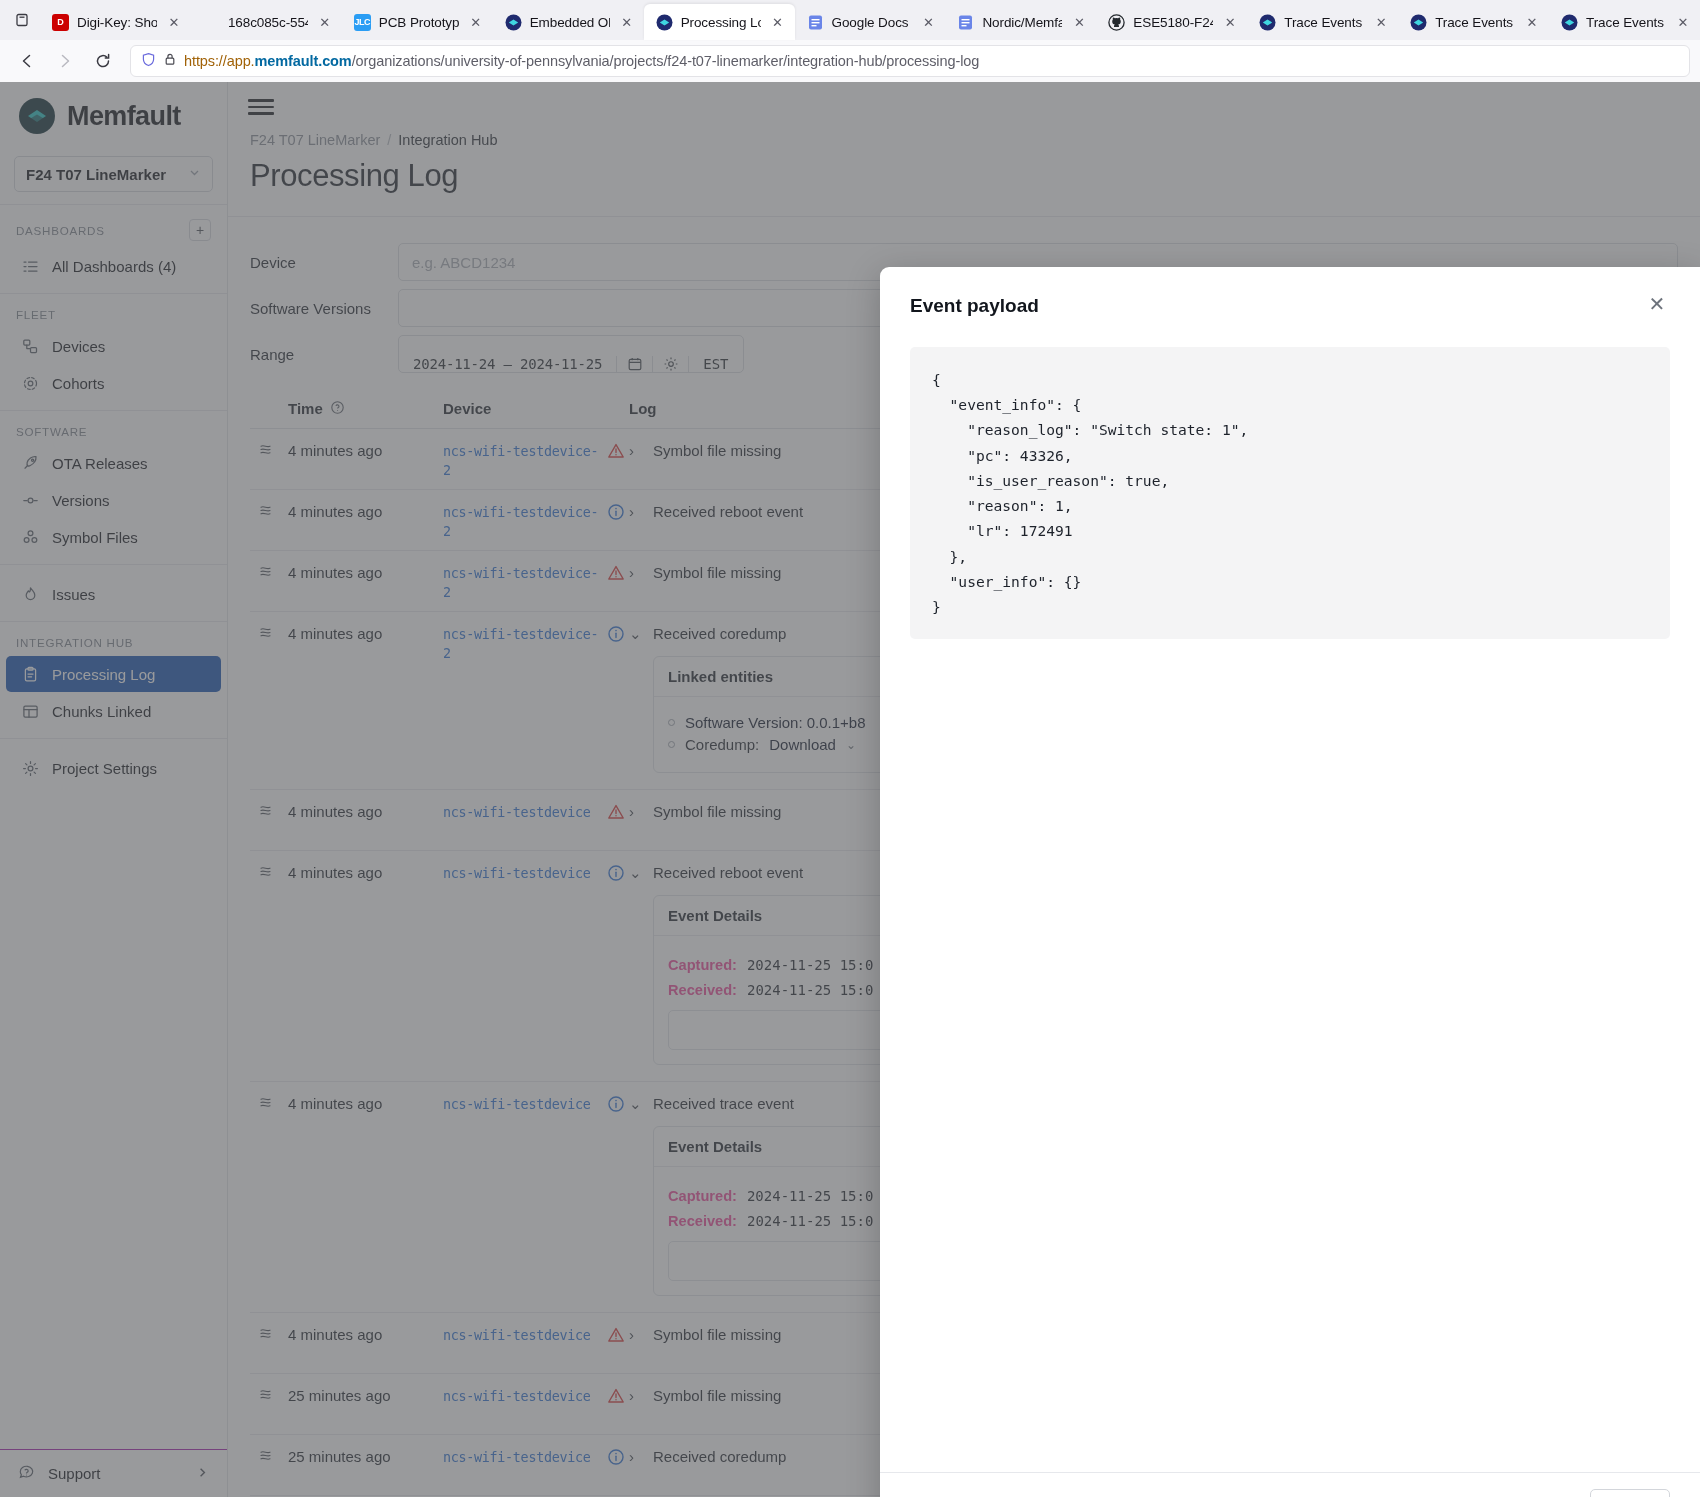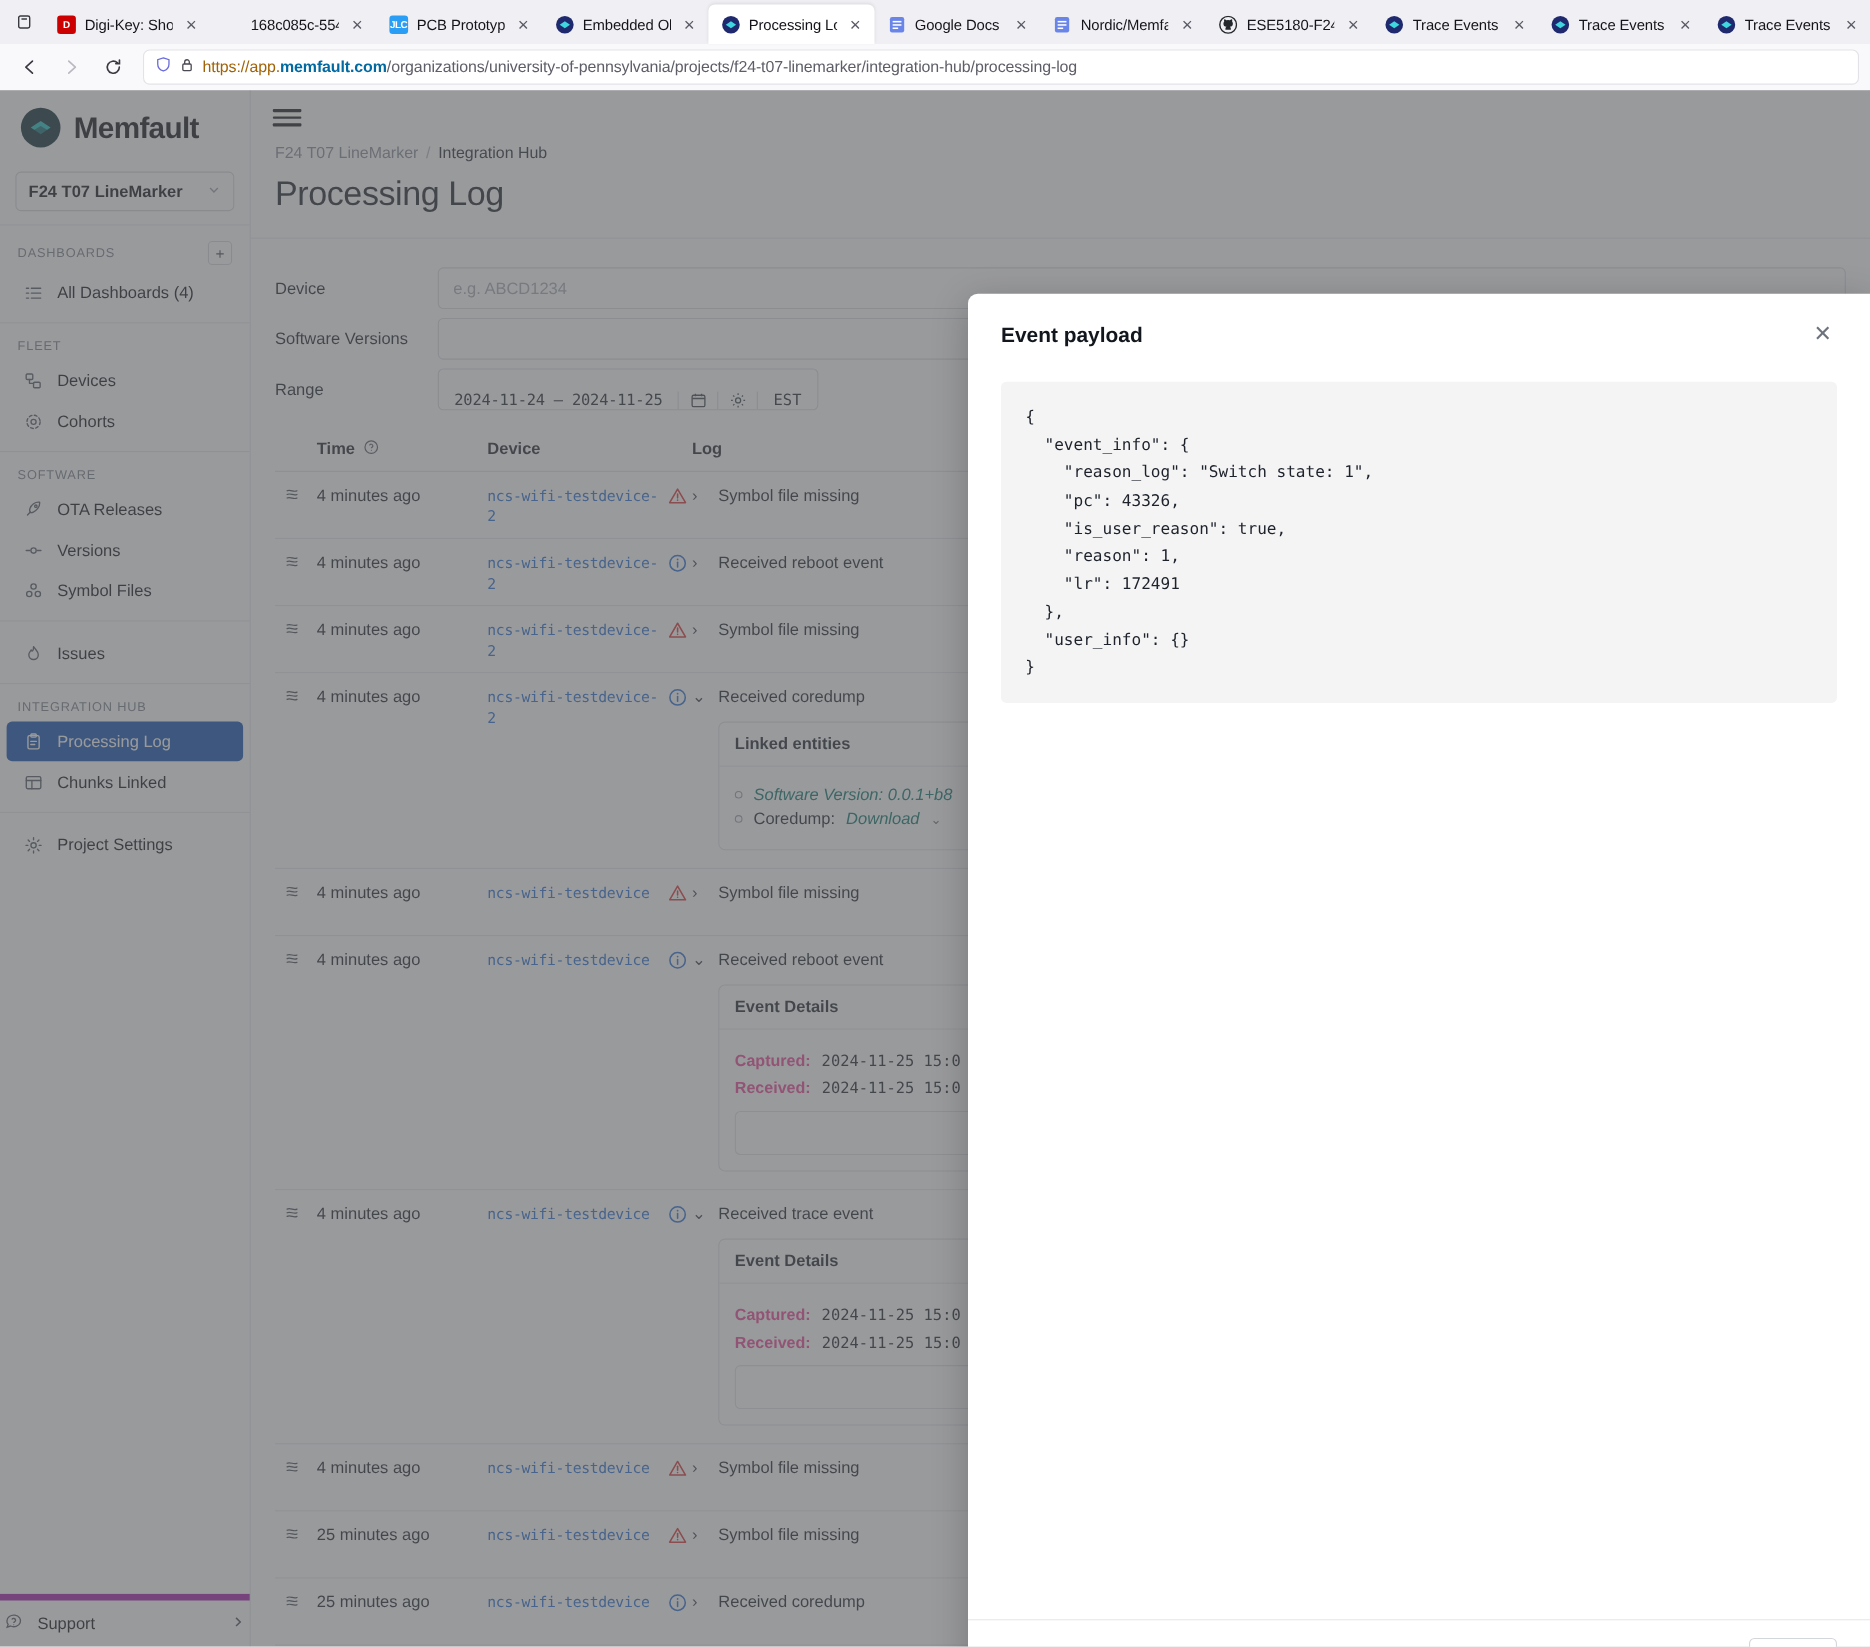--- a/index.html
+++ b/index.html
@@ -115,22 +115,22 @@
     height: 36px; display: flex; align-items: center; gap: 13px;
     padding: 0 16px; margin: 1px 6px; border-radius: 5px;
     font-size: 15px; color: #10131a;
   }
   .nav-item .ic { width: 17px; height: 17px; flex: 0 0 17px; color: #555c66; display:flex; align-items:center; }
   .nav-item.active { background: #1250b0; color: #ffffff; }
   .nav-item.active .ic { color: #ffffff; }
 
   #sidebar-spacer { flex: 1 1 auto; }
   #support-row {
-    border-top: 6px solid #a21caf; height: 48px;
-    display: flex; align-items: center; gap: 13px; padding: 0 4px;
+    border-top: 1px solid #a21caf; height: 48px;
+    display: flex; align-items: center; gap: 13px; padding: 0 18px;
     font-size: 15px; color: #10131a;
   }
   #support-row .chev { margin-left: auto; color: #4a4f58; font-size: 13px; }
 
   
   #main { position: absolute; left: 228px; top: 0; right: 0; height: 1415px; background: #fff; overflow: hidden; }
   #topbar { height: 50px; display: flex; align-items: center; padding: 0 20px; }
   #hamburger { width: 26px; display: flex; flex-direction: column; gap: 4px; }
   #hamburger span { display: block; height: 2.6px; background: #15181d; border-radius: 1px; }
 
@@ -204,21 +204,21 @@
     margin: 14px 0 16px 0; border: 1px solid #dfe2e7; border-radius: 6px;
     background: #fff; max-width: 640px;
   }
   .detail-card .dc-head {
     padding: 11px 14px; font-size: 15px; font-weight: bold; color: #1d222b;
     border-bottom: 1px solid #e6e8ec;
   }
   .detail-card .dc-body { padding: 12px 14px 14px 14px; }
   .li-row { display: flex; align-items: center; gap: 10px; margin: 5px 0; font-size: 15px; }
   .li-bullet { width: 7px; height: 7px; border: 1.4px solid #9aa0aa; border-radius: 50%; flex: 0 0 7px; }
-  .li-link { color: #0f766e; font-style: italic; }
+  .li-link { color: #0f172a; }
   .li-lbl { color: #1d222b; }
   .kv-row { display: flex; gap: 10px; margin: 9px 0; font-size: 14.6px; }
   .kv-k { color: #ec4899; font-weight: bold; }
   .kv-v { color: #1d222b; font-family: "DejaVu Sans Mono", monospace; font-size: 14px; }
   .kv-box { margin-top: 12px; height: 40px; border: 1px solid #dfe2e7; border-radius: 5px; }
 
   
   #overlay {
     position: absolute; left: 0; top: 0; width: 1700px; height: 1415px;
     background: rgba(90,92,96,0.62); z-index: 50;

